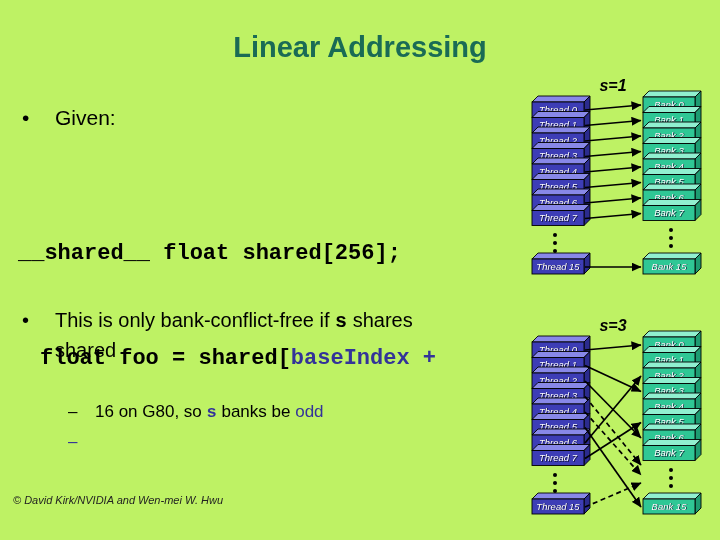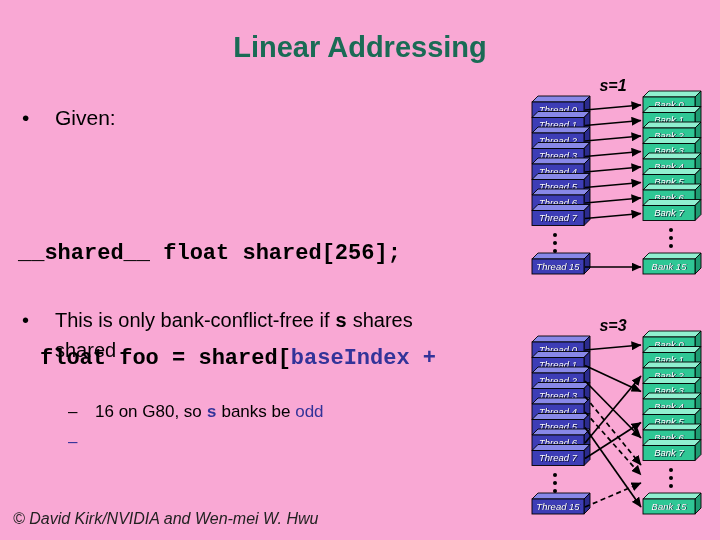--- a/index.html
+++ b/index.html
@@ -1,17 +1,17 @@
 <!DOCTYPE html>
 <html style="--title: #1A6B55; --accent: #333399; --thread-face: #3D3DB6; --thread-top: #8888E8; --thread-side: #2B2B8E; --bank-face: #2FC795; --bank-top: #90F0D0; --bank-side: #1E9C72; --arrow: #000000;"><head>
 <meta charset="utf-8">
 <style>
   html,body{margin:0;padding:0;background:#888;}
   .slide{
-    position:relative;width:720px;height:540px;background:#f9a8d4;
+    position:relative;width:720px;height:540px;background:#bef264;
     font-family:"Liberation Sans",sans-serif;color:#000;overflow:hidden;
   }
   .title{
     position:absolute;top:31px;left:0;width:720px;text-align:center;
     font-size:29px;font-weight:bold;color:var(--title,#1A6B55);letter-spacing:0;
   }
   .bullet{position:absolute;display:flex;align-items:flex-start;}
   .bullet .marker{flex:none;width:33px;}
   .b1{top:106px;left:22px;font-size:21px;}
   .b1 .marker{font-size:21px;}
@@ -24,21 +24,21 @@
   }
   .code .l2{margin-left:22px;}
   .code .l3{margin-left:197px;}
   .blue{color:var(--accent,#333399);}
   .emph-s{font-family:"Liberation Mono","DejaVu Sans Mono",monospace;font-weight:bold;}
   .subs{position:absolute;top:397px;left:68px;font-size:17px;line-height:29px;}
   .sub{display:flex;align-items:flex-start;}
   .sub .marker{flex:none;width:27px;}
   .sub.all-blue, .sub.all-blue .marker{color:var(--accent,#333399);}
   .copyright{
-    position:absolute;left:13px;top:510px;font-size:16px;font-style:italic;color:#222;
+    position:absolute;left:13px;top:494px;font-size:11px;font-style:italic;color:#222;
   }
   .diagram{position:absolute;width:185px;height:215px;}
   .diagram-s1{left:525px;top:75px;}
   .diagram-s3{left:525px;top:315px;}
   .dlabel{font-family:"Liberation Sans",sans-serif;font-style:italic;font-weight:bold;
           font-size:16px;text-anchor:middle;fill:#000;}
   .boxlbl{font-family:"Liberation Sans",sans-serif;font-style:italic;font-size:9.5px;
           text-anchor:middle;fill:#fff;}
   .boxlbl.shadow{fill:rgba(10,10,40,0.85);}
 </style>

